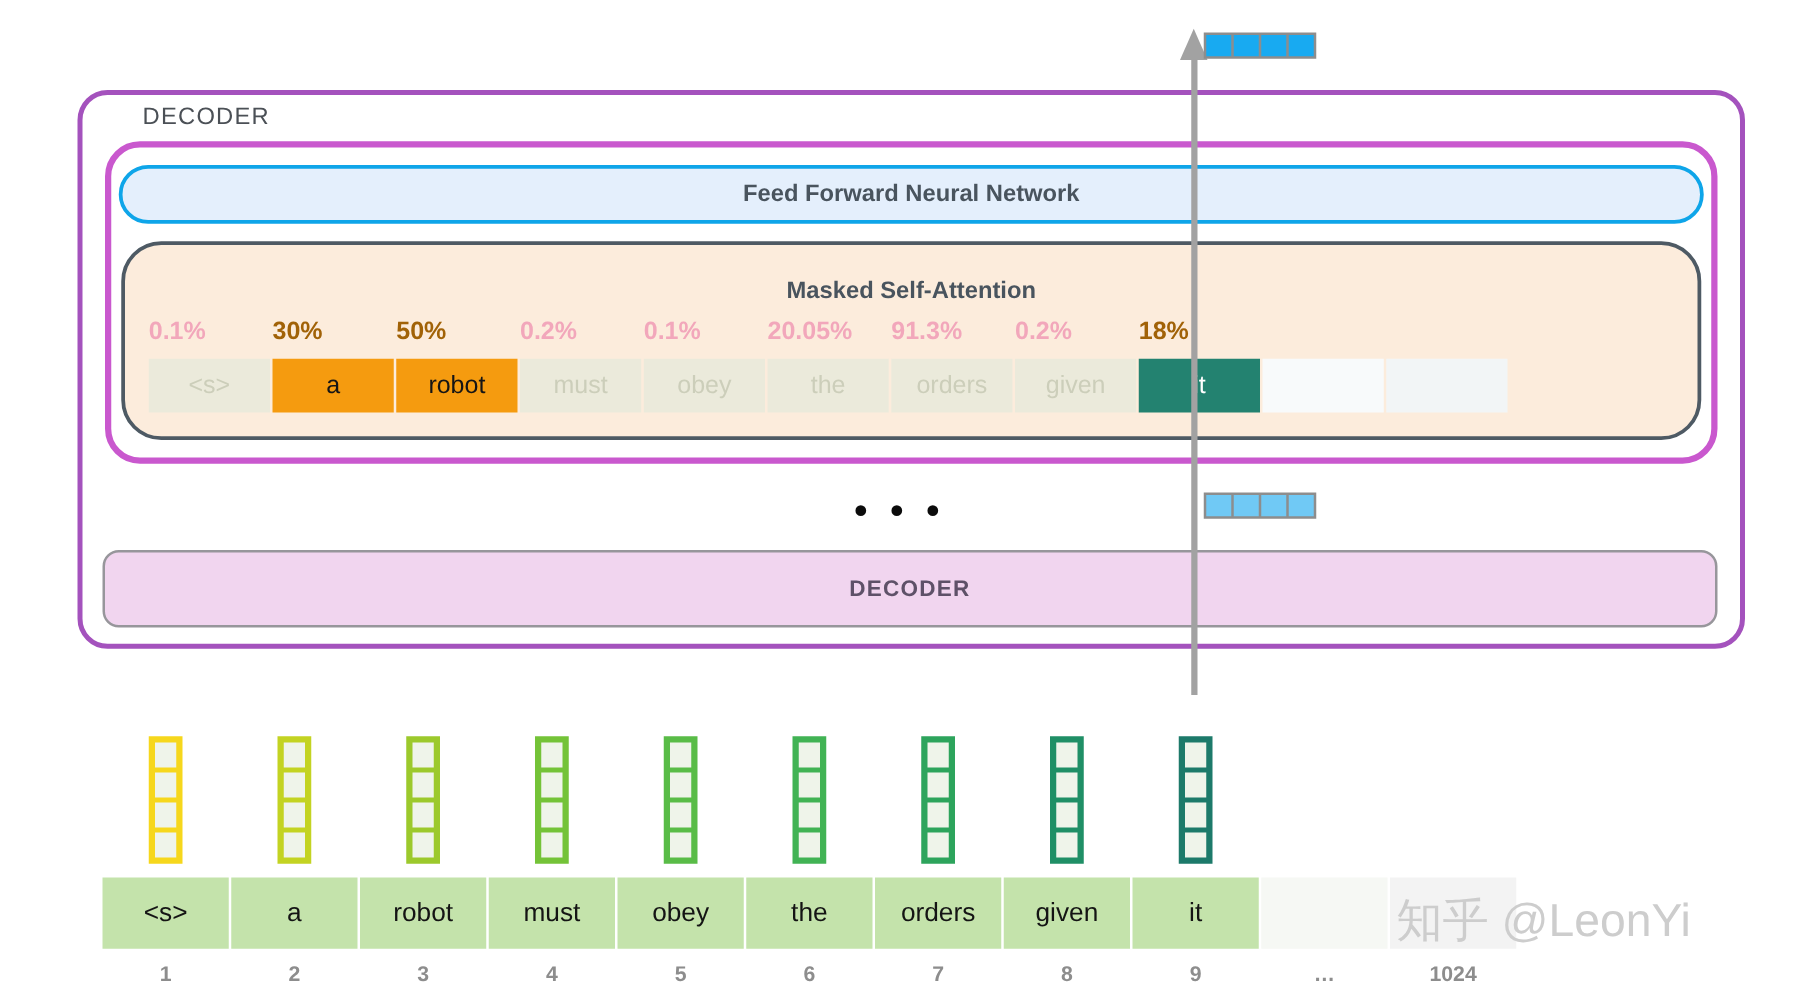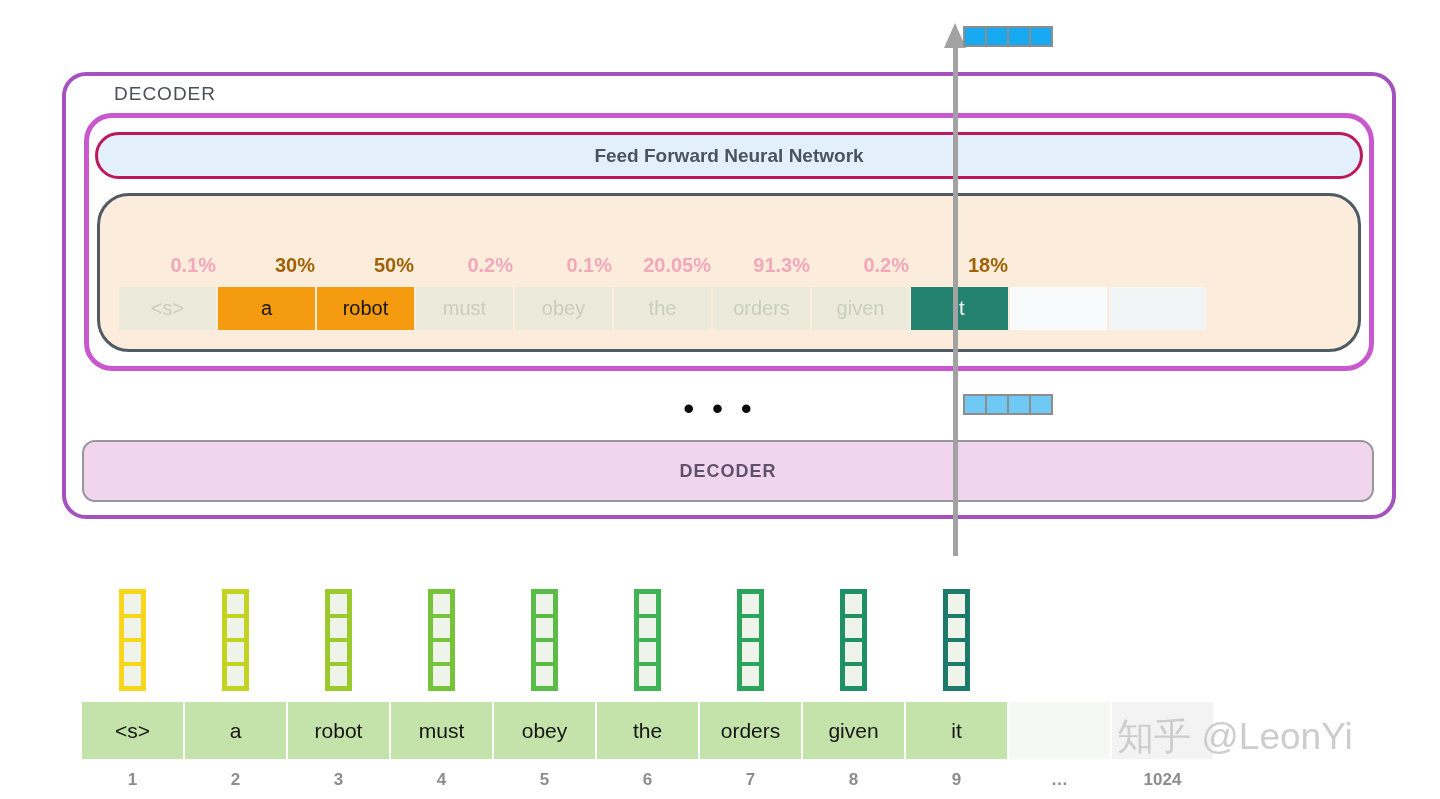--- a/index.html
+++ b/index.html
@@ -7,32 +7,32 @@
         font-family:"Liberation Sans", sans-serif;}
 
   
   .outer-box{position:absolute;left:62px;top:72px;width:1326px;height:439px;
              border:4px solid #a452bd;border-radius:24px;background:#ffffff;}
   .outer-label{position:absolute;left:114px;top:83px;font-size:19px;font-weight:500;
                color:#4b5056;letter-spacing:1px;}
   .inner-box{position:absolute;left:84px;top:113px;width:1280px;height:248px;
              border:5px solid #c958ce;border-radius:28px;}
   .ffnn{position:absolute;left:95px;top:132px;width:1262px;height:41px;
-        background:#e4effc;border:3px solid #be185d;border-radius:24px;
+        background:#e4effc;border:3px solid #0ea5e9;border-radius:24px;
         display:flex;align-items:center;justify-content:center;}
   .ffnn span{font-size:19px;font-weight:bold;color:#49545e;}
   .attn{position:absolute;left:97px;top:193px;width:1258px;height:153px;
         background:#fcecdc;border:3px solid #4e5a64;border-radius:32px;}
   .attn-title{position:absolute;left:97px;top:222px;width:1264px;text-align:center;
               font-size:19px;font-weight:bold;color:#49545e;}
 
   
   .att-row{position:absolute;left:119px;display:flex;gap:2px;}
   #att-percents{top:254px;}
-  .pslot{width:97px;text-align:right;font-size:20px;font-weight:bold;color:#f2a7bb;}
+  .pslot{width:97px;text-align:left;font-size:20px;font-weight:bold;color:#f2a7bb;}
   .pslot.emph{color:#a16207;}
   #att-tokens{top:287px;}
   .tok{width:97px;height:43px;display:flex;align-items:center;justify-content:center;
        font-size:20px;}
   .tok.faded{background:#ebeadb;color:#ccceba;}
   .tok.orange{background:#f59b0f;color:#151515;}
   .tok.teal{background:#238270;color:#ffffff;}
   .tok.empty{background:#f8fafb;}
   .tok.empty2{background:#f2f5f6;}
 
@@ -82,20 +82,21 @@
   <div class="outer-box"></div>
   <div class="outer-label">DECODER</div>
 
   <div class="inner-box"></div>
 
   <div class="ffnn">
     <span>Feed Forward Neural Network</span>
   </div>
 
   <div class="attn"></div>
+  <div class="attn-title">Masked Self-Attention</div>
   <div class="att-row" id="att-percents">
       <div class="pslot">0.1%</div>
       <div class="pslot emph">30%</div>
       <div class="pslot emph">50%</div>
       <div class="pslot">0.2%</div>
       <div class="pslot">0.1%</div>
       <div class="pslot">20.05%</div>
       <div class="pslot">91.3%</div>
       <div class="pslot">0.2%</div>
       <div class="pslot emph">18%</div>

